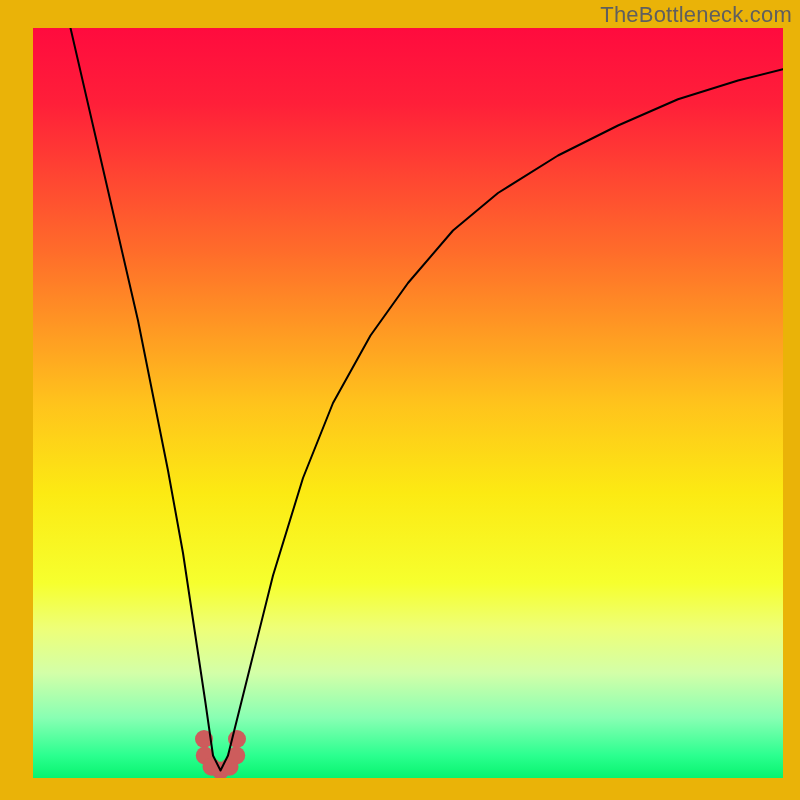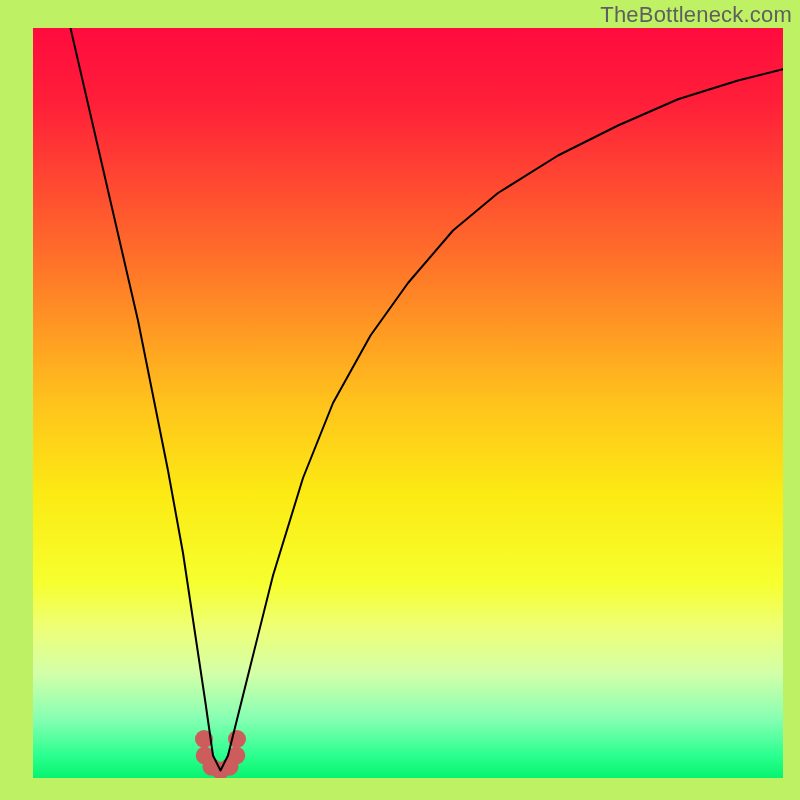--- a/index.html
+++ b/index.html
@@ -10,21 +10,21 @@
     background: #000000;
     overflow: hidden;
     font-family: Arial, Helvetica, sans-serif;
   }
   .frame {
     position: absolute;
     left: 0;
     top: 0;
     width: 800px;
     height: 800px;
-    background: #bef264;
+    background: #eab308;
   }
   .plot {
     position: absolute;
     box-sizing: border-box;
   }
   .watermark {
     position: absolute;
     top: 2px;
     right: 8px;
     color: #5f5f5f;

